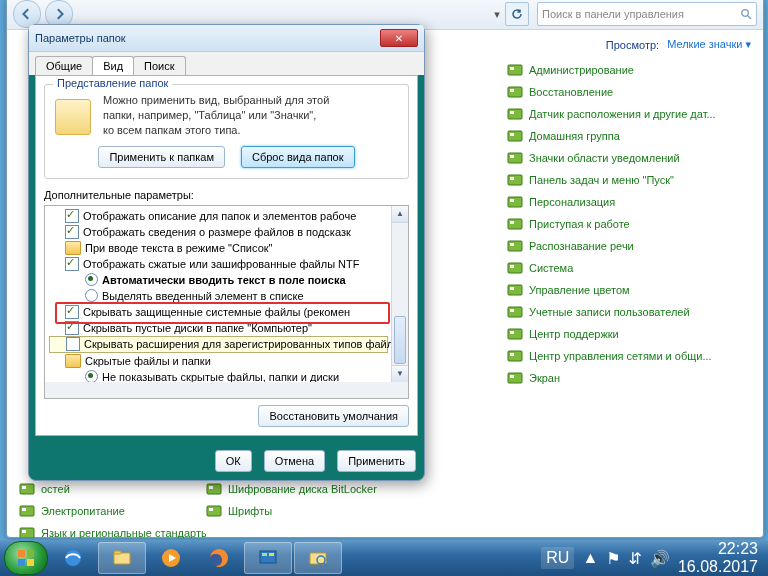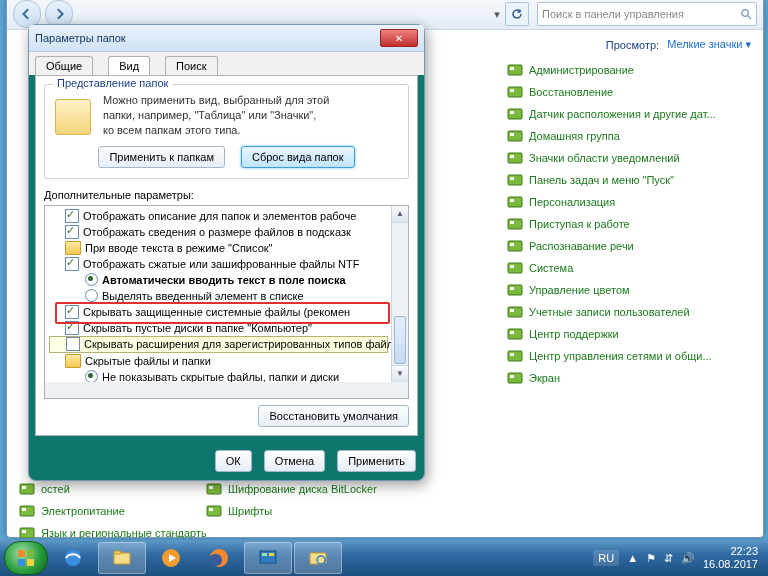--- a/index.html
+++ b/index.html
@@ -19,21 +19,21 @@
 .cp-item{display:flex;align-items:center;gap:6px;height:22px;color:#1b7a1b;cursor:pointer;white-space:nowrap;overflow:hidden;text-overflow:ellipsis}
 .cp-item .ico{width:16px;height:16px;flex:none;display:flex;align-items:center;justify-content:center}
 .cp-left .cp-item{color:#1b7a1b}
 .cp-left-items{display:flex;flex-wrap:wrap;padding-top:440px}
 .cp-left-items .cp-item{width:187px}
 
 .dlg{position:absolute;left:28px;top:24px;width:395px;background:#0f766e;border:1px solid #7796b5;border-radius:8px;box-shadow:2px 4px 14px rgba(0,0,0,.4)}
 .dlg-title{height:26px;background:linear-gradient(#e9f2fb,#cfe2f4);border-bottom:1px solid #b7cde2;display:flex;align-items:center;padding:0 6px;border-radius:4px 4px 0 0}
 .dlg-title span{flex:1;color:#153a66}
 .dlg-close{width:36px;height:16px;background:linear-gradient(#f08080,#c03030);border:1px solid #a02020;border-radius:2px;color:#fff;display:flex;align-items:center;justify-content:center;font-size:10px;cursor:pointer}
-.tabs{display:flex;padding:4px 6px 0 6px;background:#f1f1f1;gap:16px}
+.tabs{display:flex;padding:4px 6px 0 6px;background:#f1f1f1;gap:0}
 .tab{padding:3px 10px;border:1px solid #b0b0b0;border-bottom:none;background:#f1f1f1;border-radius:3px 3px 0 0;margin-right:-1px;cursor:pointer}
 .tab.active{background:#fff;position:relative;z-index:2}
 .tab-body{background:#fff;border:1px solid #b0b0b0;margin:0 6px 6px 6px;padding:8px}
 .group{border:1px solid #cfcfcf;border-radius:3px;padding:8px 8px 10px 8px;margin-bottom:10px;position:relative}
 .group-title{position:absolute;top:-8px;left:8px;background:#fff;padding:0 4px;color:#1a3f8a}
 .group-text{margin-left:50px;color:#333;line-height:1.35}
 .group-icon{position:absolute;left:10px;top:14px;width:34px;height:34px;background:linear-gradient(#fff2c8,#f3d67a);border:1px solid #d8b44a;border-radius:3px}
 .btn{height:22px;padding:0 10px;border:1px solid #9fb8cf;background:linear-gradient(#fdfefe,#e5eef7);border-radius:3px;cursor:pointer;font-size:11px}
 .btn.primary{border:1px solid #3d9dd8;background:linear-gradient(#e9f6ff,#bfe4fb);box-shadow:0 0 3px #6cc0ef}
 .btn-row{display:flex;gap:16px;justify-content:center;margin-top:8px}
@@ -53,21 +53,21 @@
 .sb-thumb{position:absolute;left:2px;right:2px;top:18px;height:40px;background:linear-gradient(#e4eefb,#c5daf1);border:1px solid #9fb8cf;border-radius:2px}
 .sb .sb-btn:last-child{position:absolute;bottom:0;left:0;right:0;border-top:1px solid #cfd8e0;border-bottom:none}
 .hscroll{height:16px;background:#eef2f6;border-top:1px solid #cfd8e0;position:relative;margin-top:-1px;border:1px solid #b0b0b0;border-top:none}
 .defaults-row{display:flex;justify-content:flex-end;margin-top:6px}
 .dlg-footer{display:flex;justify-content:flex-end;gap:12px;padding:8px}
 
 .taskbar{position:absolute;left:0;right:0;bottom:0;height:36px;background:linear-gradient(#5f99c8,#2f6aa2 40%,#1d4f80);display:flex;align-items:center;padding:0 4px;gap:2px}
 .start{width:42px;height:32px;border-radius:16px;background:radial-gradient(circle at 40% 35%,#9edfa6,#2b9e3d 55%,#0d5e1a);border:1px solid #0d5e1a;display:flex;align-items:center;justify-content:center}
 .tb-btn{width:46px;height:30px;border-radius:3px;display:flex;align-items:center;justify-content:center}
 .tb-btn.active{background:rgba(255,255,255,.22);border:1px solid rgba(255,255,255,.35)}
-.tray{margin-left:auto;display:flex;align-items:center;gap:8px;color:#fff;font-size:11px;padding-right:6px}
+.tray{margin-left:auto;display:flex;align-items:center;gap:8px;color:#fff;font-size:16px;padding-right:6px}
 .tray .clock{text-align:right;line-height:1.15}
 .lang{background:rgba(255,255,255,.15);padding:2px 5px;border-radius:2px}
 .tb-btn svg,.ico svg{display:block}
 </style>
 </head>
 <body>
 
 <div class="cp-window">
   <div class="cp-toolbar">
     <div class="nav-btn">

